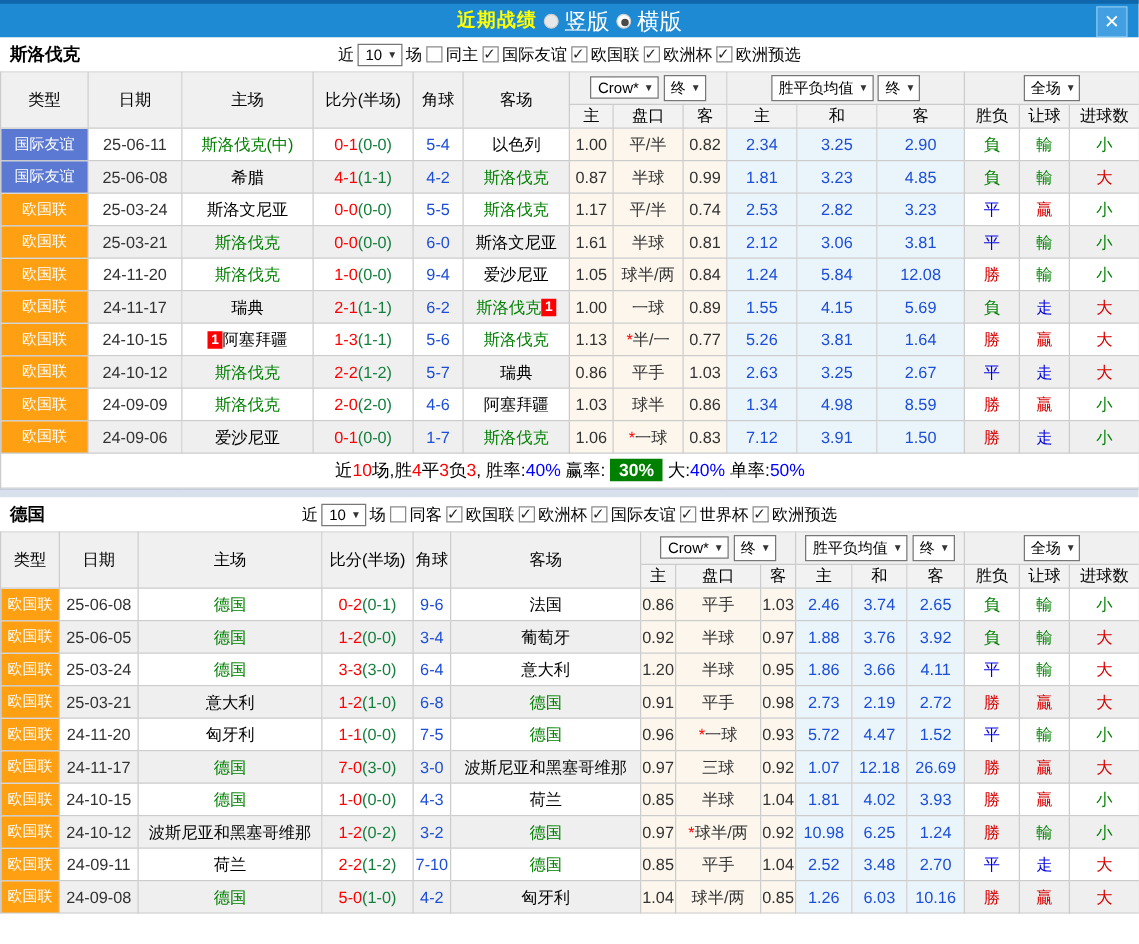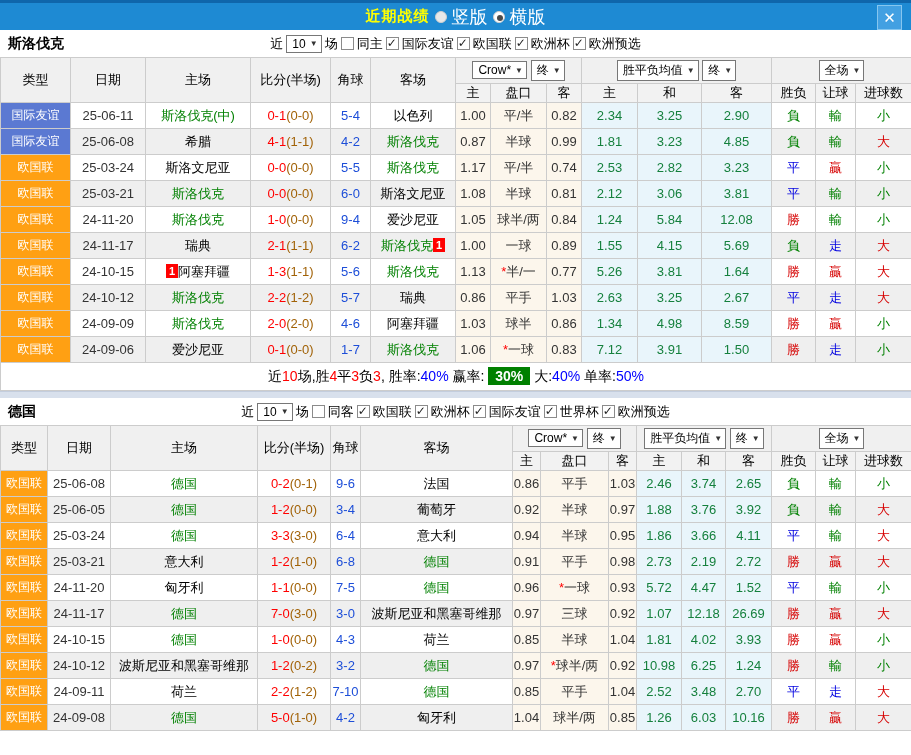--- a/index.html
+++ b/index.html
@@ -70,26 +70,26 @@
   tbody td { height:26px; background:#fff; }
   tbody tr.even td { background:#efefef; }
   td.comp { color:#fff; font-size:12px; }
   td.comp.blue  { background:#5b79d2 !important; }
   td.comp.orange{ background:#ffa013 !important; }
   td.date { color:#333; }
   td.team { color:#000; }
   td.team.green { color:#008000; }
   td.corner { color:#1d4ed8; }
   td.hcap { background:#fcf6ec !important; color:#333; }
-  td.avg  { background:#e9f5fb !important; color:#15803d; }
+  td.avg  { background:#e9f5fb !important; color:#1d4ed8; }
   td.res.r { color:#d60000; }
   td.res.b { color:#0000e0; }
   td.res.g { color:#008000; }
   .score-ft { color:#ff0000; }
-  .score-ht { color:#a16207; }
+  .score-ht { color:#15803d; }
   .star { color:#ff0000; }
   .redbadge {
     display:inline-block; background:#f00; color:#fff; font-size:11px; font-weight:bold;
     line-height:14px; padding:0 3px; vertical-align:1px;
   }
   tr.sumrow td { height:28px; background:#fff; font-size:14px; }
   .sum span { white-space:pre; }
   .sg-k { color:#000; }
   .sg-r { color:#f00; }
   .sg-b { color:#0000ff; }
@@ -240,21 +240,21 @@
           <td class="res r">贏</td>
           <td class="res g">小</td>
         </tr>
         <tr class="even">
           <td class="comp orange">欧国联</td>
           <td class="date">25-03-21</td>
           <td class="team green"><span class="tname">斯洛伐克</span></td>
           <td class="score"><span class="score-ft">0-0</span><span class="score-ht">(0-0)</span></td>
           <td class="corner">6-0</td>
           <td class="team"><span class="tname">斯洛文尼亚</span></td>
-          <td class="hcap">1.08</td>
+          <td class="hcap">1.61</td>
           <td class="hcap">半球</td>
           <td class="hcap">0.81</td>
           <td class="avg">2.12</td>
           <td class="avg">3.06</td>
           <td class="avg">3.81</td>
           <td class="res b">平</td>
           <td class="res g">輸</td>
           <td class="res g">小</td>
         </tr>
         <tr class="odd">
@@ -480,21 +480,21 @@
           <td class="res g">輸</td>
           <td class="res r">大</td>
         </tr>
         <tr class="odd">
           <td class="comp orange">欧国联</td>
           <td class="date">25-03-24</td>
           <td class="team green"><span class="tname">德国</span></td>
           <td class="score"><span class="score-ft">3-3</span><span class="score-ht">(3-0)</span></td>
           <td class="corner">6-4</td>
           <td class="team"><span class="tname">意大利</span></td>
-          <td class="hcap">0.94</td>
+          <td class="hcap">1.20</td>
           <td class="hcap">半球</td>
           <td class="hcap">0.95</td>
           <td class="avg">1.86</td>
           <td class="avg">3.66</td>
           <td class="avg">4.11</td>
           <td class="res b">平</td>
           <td class="res g">輸</td>
           <td class="res r">大</td>
         </tr>
         <tr class="even">

